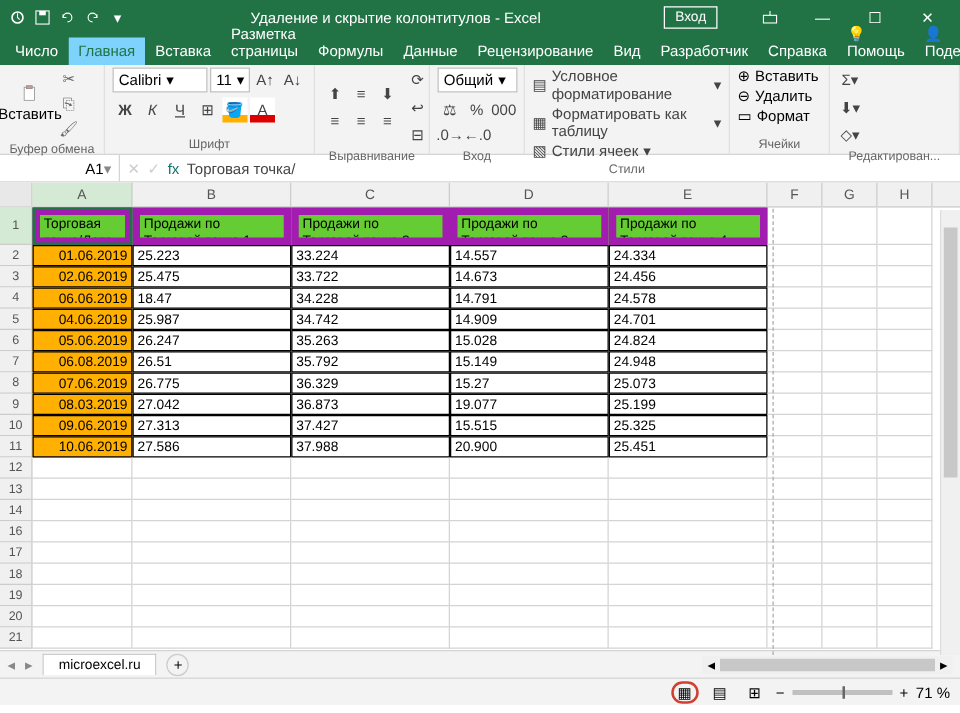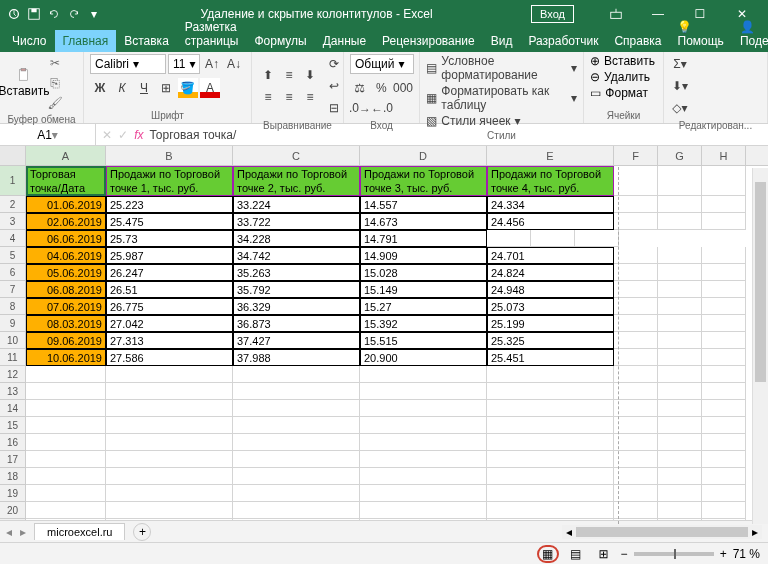--- a/index.html
+++ b/index.html
@@ -28,39 +28,39 @@
 .fbtn{width:20px;height:20px;display:flex;align-items:center;justify-content:center;color:#444}
 .align-col{display:flex;flex-direction:column;gap:2px}
 .align-row{display:flex;gap:1px}
 .num-row{display:flex;gap:2px;align-items:center}
 .styles-col{display:flex;flex-direction:column;gap:2px;font-size:11px;color:#444}
 .styles-item{display:flex;align-items:center;gap:4px}
 .cells-col{display:flex;flex-direction:column;gap:2px;font-size:11px}
 .cells-item{display:flex;align-items:center;gap:4px}
 .edit-col{display:flex;flex-direction:column;gap:2px}
 .namebox-row{height:22px;border-bottom:1px solid #d4d4d4;display:flex;align-items:center;background:#fff}
-.namebox{width:96px;border-right:1px solid #d4d4d4;padding:0 6px;display:flex;align-items:center;justify-content:center;height:100%}
+.namebox{width:96px;border-right:1px solid #d4d4d4;padding:0 6px;display:flex;align-items:center;justify-content:flex-end;height:100%}
 .fx-area{display:flex;align-items:center;padding:0 6px;gap:6px;flex:1}
-.fx-label{font-style:italic;color:#ec4899}
+.fx-label{color:#0f766e}
 .fx-input{flex:1;color:#444}
 .grid-area{position:relative;height:374px;overflow:hidden}
 .colhdr{display:flex;height:20px;background:#f0f0f0;border-bottom:1px solid #ccc}
 .corner{width:26px;border-right:1px solid #ccc;background:#e8e8e8}
 .ch{border-right:1px solid #ccc;text-align:center;line-height:20px;color:#555;font-size:11px}
 .ch.A{width:80px;background:#d4ead4}
 .ch.B,.ch.C,.ch.D,.ch.E{width:127px}
 .ch.F,.ch.G{width:44px}
 .ch.H{width:44px}
 .rows{display:flex;flex-direction:column}
 .row{display:flex;height:17px}
 .rh{width:26px;background:#f0f0f0;border-right:1px solid #ccc;border-bottom:1px solid #ccc;text-align:center;font-size:10px;line-height:17px;color:#555}
 .rh.hl{background:#d4ead4}
 .cell{border-right:1px solid #d4d4d4;border-bottom:1px solid #d4d4d4;padding:0 3px;line-height:17px;font-size:11px;overflow:hidden;white-space:nowrap}
 .cA{width:80px}.cB,.cC,.cD,.cE{width:127px}.cF,.cG,.cH{width:44px}
-.hdr-cell{background:#66cc33;color:#000;border:1px solid #a21caf}
+.hdr-cell{background:#66cc33;color:#000;border:6px solid #a21caf}
 .date-cell{background:#ffb000;text-align:right;border:1px solid #000}
 .data-cell{border:1px solid #000}
 .row1 .cell{height:30px;line-height:14px;white-space:normal}
 .row1{height:30px}
 .row1 .rh{line-height:30px}
 .sel-border{position:absolute;border:2px solid #217346;pointer-events:none}
 .vscroll{position:absolute;right:0;top:168px;width:16px;bottom:46px;background:#f0f0f0;border-left:1px solid #ddd}
 .vthumb{position:absolute;top:14px;left:2px;right:2px;height:200px;background:#c8c8c8}
 .tab-row{height:22px;border-top:1px solid #d4d4d4;display:flex;align-items:center;background:#f3f3f3;padding:0 6px;gap:8px}
 .sheet-tab{background:#fff;border:1px solid #ccc;border-bottom:none;padding:2px 12px;font-size:11px}
@@ -328,23 +328,24 @@
         <div class="cell cC data-cell">33.722</div>
         <div class="cell cD data-cell">14.673</div>
         <div class="cell cE data-cell">24.456</div>
         <div class="cell cF"></div>
         <div class="cell cG"></div>
         <div class="cell cH"></div>
       </div>
       <div class="row">
         <div class="rh">4</div>
         <div class="cell cA date-cell">06.06.2019</div>
-        <div class="cell cB data-cell">25.73</div>
+        <div class="cell cB data-cell">18.47</div>
         <div class="cell cC data-cell">34.228</div>
         <div class="cell cD data-cell">14.791</div>
+        <div class="cell cE data-cell">24.578</div>
         <div class="cell cF"></div>
         <div class="cell cG"></div>
         <div class="cell cH"></div>
       </div>
       <div class="row">
         <div class="rh">5</div>
         <div class="cell cA date-cell">04.06.2019</div>
         <div class="cell cB data-cell">25.987</div>
         <div class="cell cC data-cell">34.742</div>
         <div class="cell cD data-cell">14.909</div>
@@ -384,21 +385,21 @@
         <div class="cell cE data-cell">25.073</div>
         <div class="cell cF"></div>
         <div class="cell cG"></div>
         <div class="cell cH"></div>
       </div>
       <div class="row">
         <div class="rh">9</div>
         <div class="cell cA date-cell">08.03.2019</div>
         <div class="cell cB data-cell">27.042</div>
         <div class="cell cC data-cell">36.873</div>
-        <div class="cell cD data-cell">15.392</div>
+        <div class="cell cD data-cell">19.077</div>
         <div class="cell cE data-cell">25.199</div>
         <div class="cell cF"></div>
         <div class="cell cG"></div>
         <div class="cell cH"></div>
       </div>
       <div class="row">
         <div class="rh">10</div>
         <div class="cell cA date-cell">09.06.2019</div>
         <div class="cell cB data-cell">27.313</div>
         <div class="cell cC data-cell">37.427</div>
@@ -436,31 +437,20 @@
         <div class="cell cB"></div>
         <div class="cell cC"></div>
         <div class="cell cD"></div>
         <div class="cell cE"></div>
         <div class="cell cF"></div>
         <div class="cell cG"></div>
         <div class="cell cH"></div>
       </div>
       <div class="row">
         <div class="rh">14</div>
-        <div class="cell cA"></div>
-        <div class="cell cB"></div>
-        <div class="cell cC"></div>
-        <div class="cell cD"></div>
-        <div class="cell cE"></div>
-        <div class="cell cF"></div>
-        <div class="cell cG"></div>
-        <div class="cell cH"></div>
-      </div>
-      <div class="row">
-        <div class="rh">15</div>
         <div class="cell cA"></div>
         <div class="cell cB"></div>
         <div class="cell cC"></div>
         <div class="cell cD"></div>
         <div class="cell cE"></div>
         <div class="cell cF"></div>
         <div class="cell cG"></div>
         <div class="cell cH"></div>
       </div>
       <div class="row">

